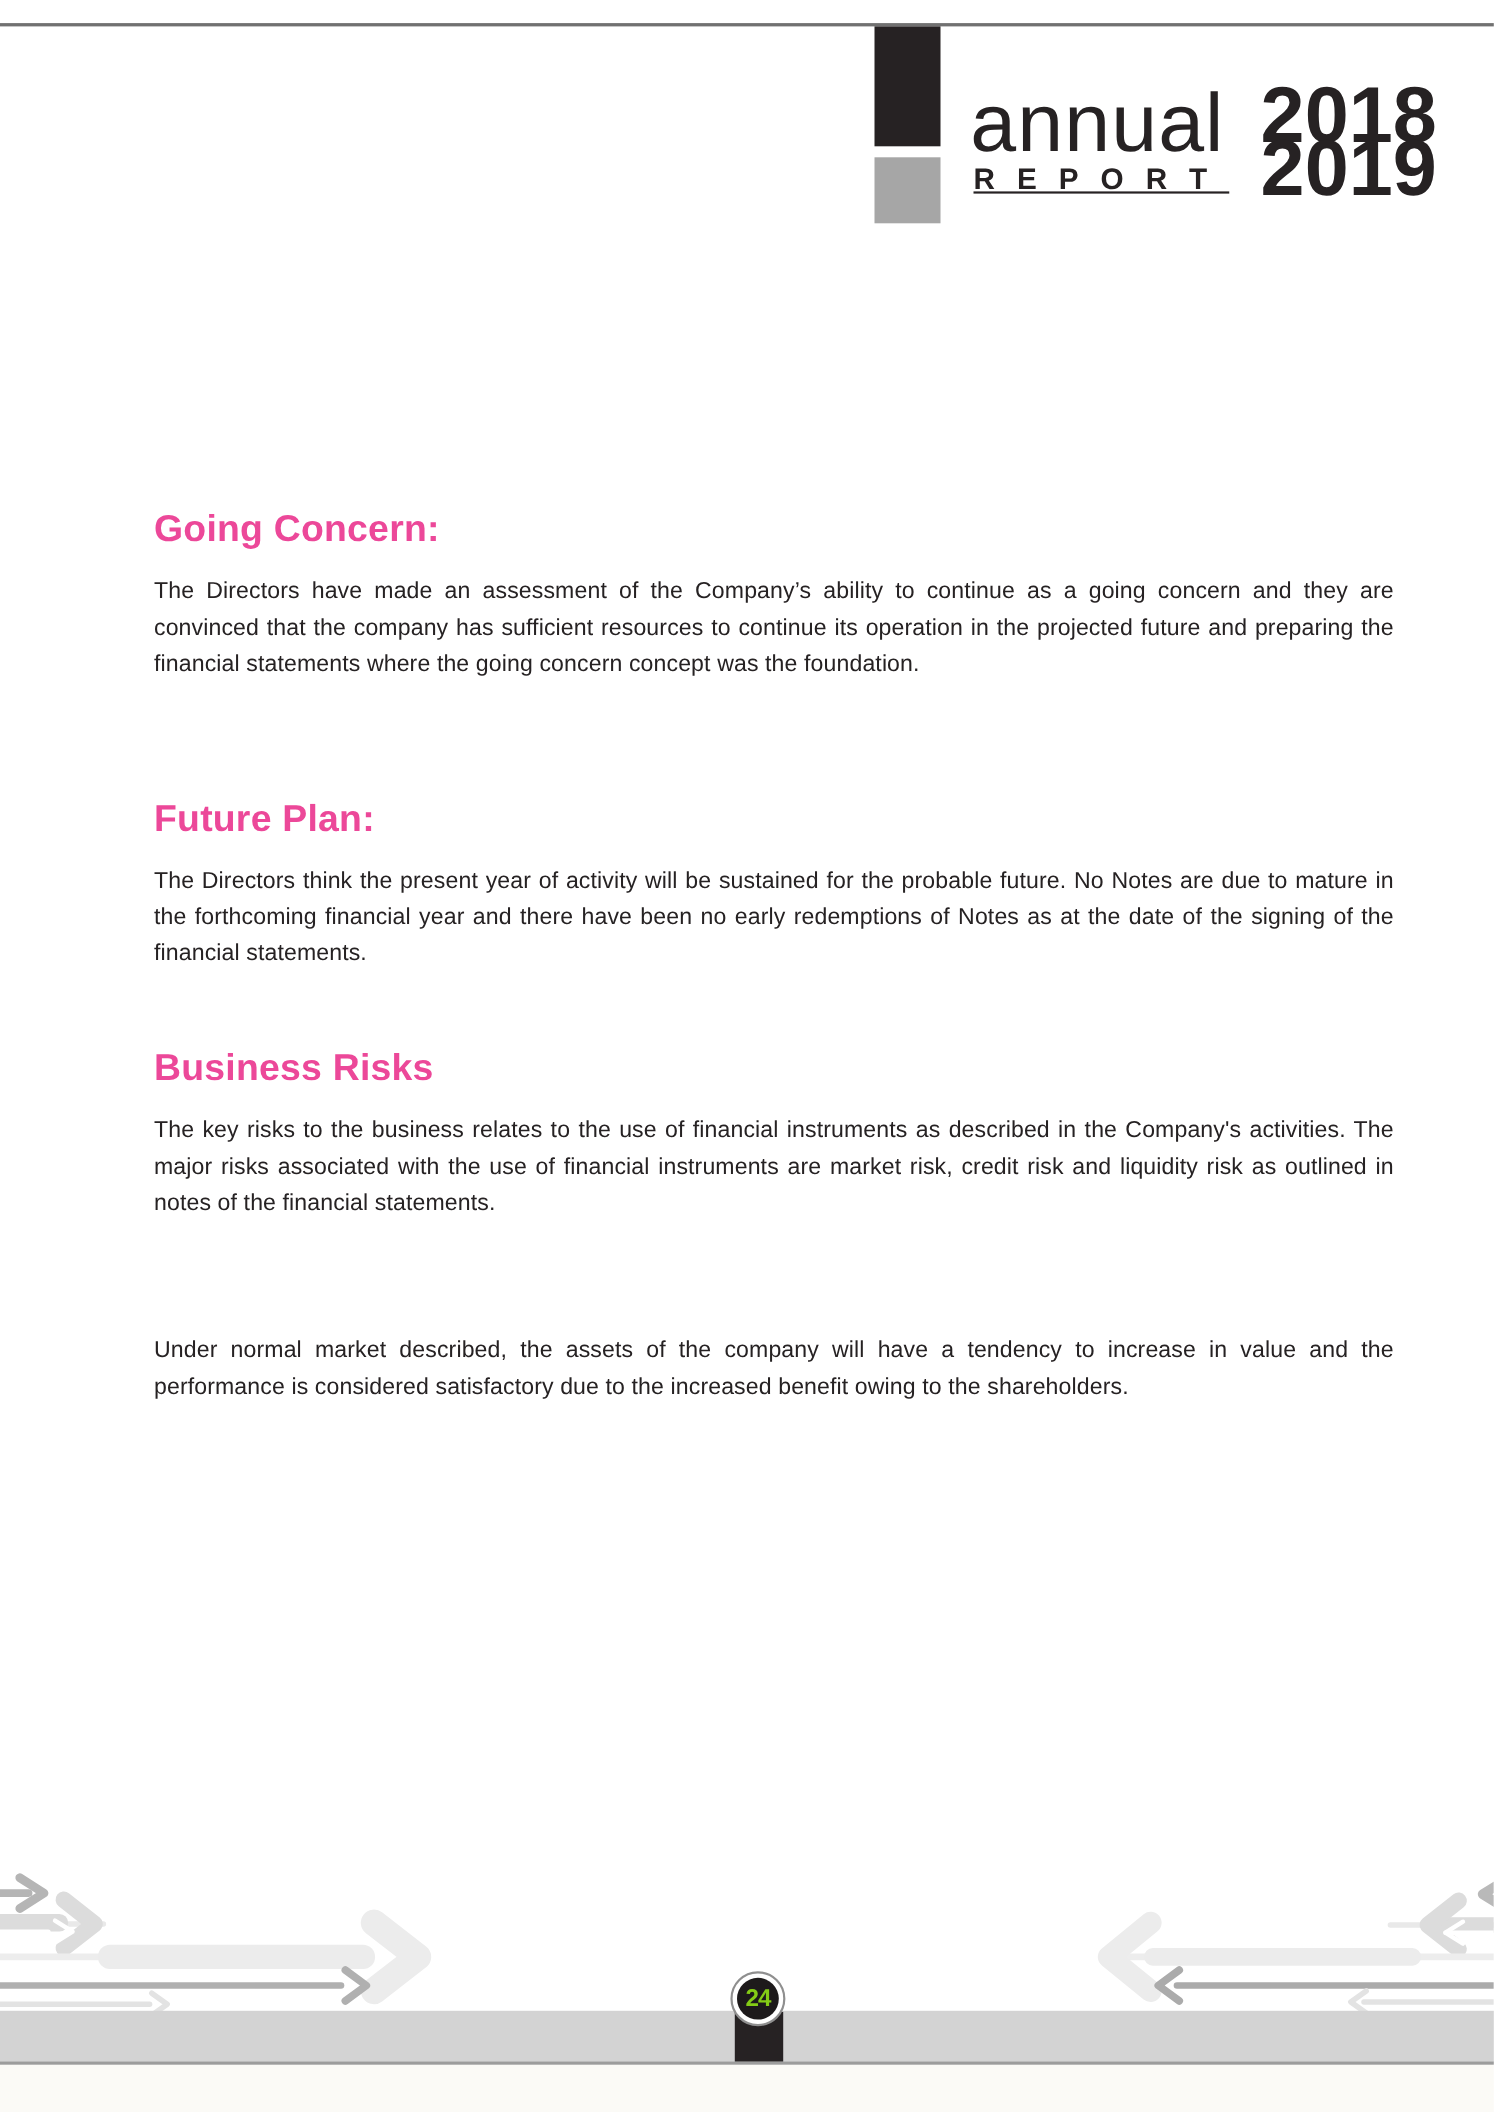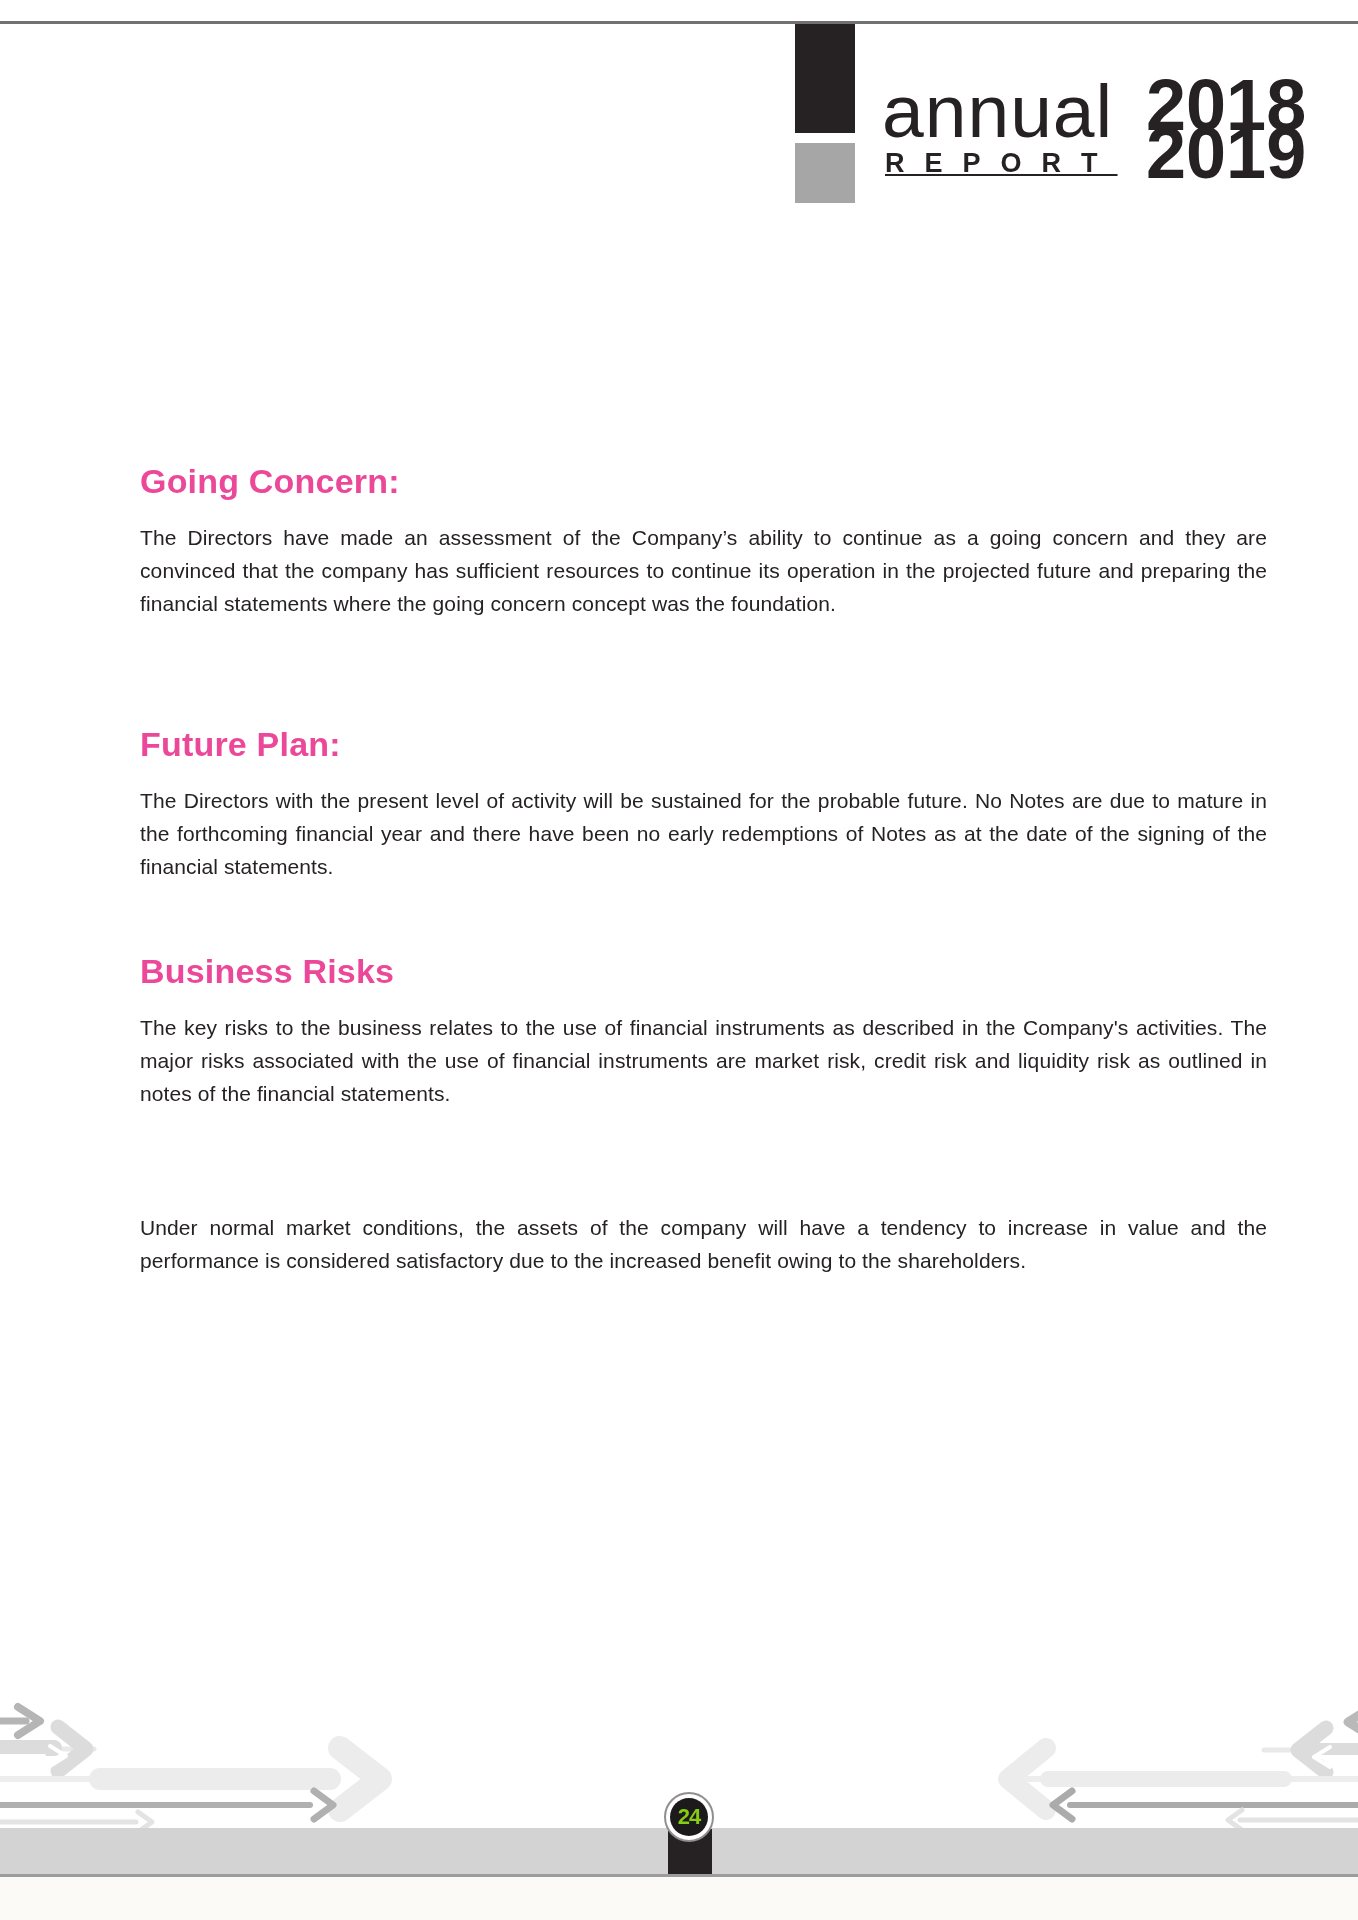--- a/index.html
+++ b/index.html
@@ -65,28 +65,28 @@
     <div>2018</div>
     <div>2019</div>
   </div>
 
   <div class="section s1">
     <h2>Going Concern:</h2>
     <p>The Directors have made an assessment of the Company’s ability to continue as a going concern and they are convinced that the company has sufficient resources to continue its operation in the projected future and preparing the financial statements where the going concern concept was the foundation.</p>
   </div>
   <div class="section s2">
     <h2>Future Plan:</h2>
-    <p>The Directors with the present level of activity will be sustained for the probable future. No Notes are due to mature in the forthcoming financial year and there have been no early redemptions of Notes as at the date of the signing of the financial statements.</p>
+    <p>The Directors think the present year of activity will be sustained for the probable future. No Notes are due to mature in the forthcoming financial year and there have been no early redemptions of Notes as at the date of the signing of the financial statements.</p>
   </div>
   <div class="section s3">
     <h2>Business Risks</h2>
     <p>The key risks to the business relates to the use of financial instruments as described in the Company's activities. The major risks associated with the use of financial instruments are market risk, credit risk and liquidity risk as outlined in notes of the financial statements.</p>
   </div>
   <div class="section s4">
-    <p>Under normal market conditions, the assets of the company will have a tendency to increase in value and the performance is considered satisfactory due to the increased benefit owing to the shareholders.</p>
+    <p>Under normal market described, the assets of the company will have a tendency to increase in value and the performance is considered satisfactory due to the increased benefit owing to the shareholders.</p>
   </div>
 
   <svg class="arrows" viewBox="0 1700 1358 130" xmlns="http://www.w3.org/2000/svg" aria-hidden="true">
 
     <g>
       <path d="M0 1721 H26" stroke="#b5b5b5" stroke-width="7"></path>
       <path d="M18 1707 L40 1721 L18 1735" stroke="#b5b5b5" stroke-width="8"></path>
       <path d="M0 1749 H94" stroke="#e9e9e9" stroke-width="5"></path>
       <path d="M0 1748 H54" stroke="#dcdcdc" stroke-width="16"></path>
       <path d="M58 1727 L86 1749 L58 1771" stroke="#dcdcdc" stroke-width="15"></path>

